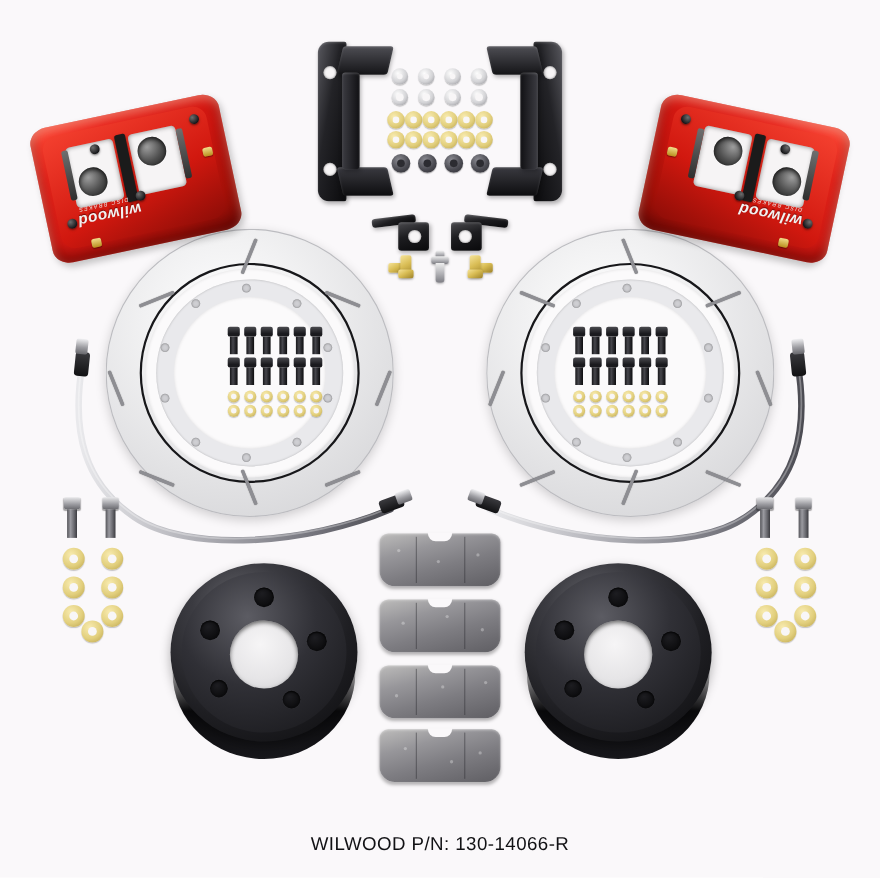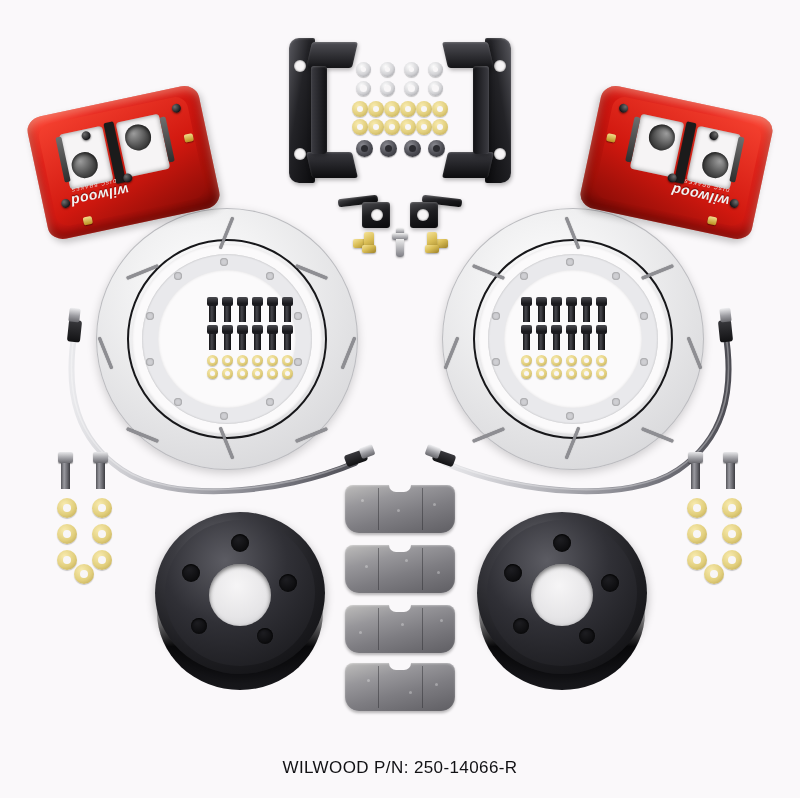--- a/index.html
+++ b/index.html
@@ -553,15 +553,15 @@
   <div class="abs" style="left:345px;top:663px;width:110px;height:48px;">
     <div class="pad" style="left:0;top:0;width:110px;height:48px;border-radius:8px 8px 14px 14px;"></div>
     <div class="pad-notch" style="left:44px;top:-1px;width:22px;height:8px;"></div>
     <div class="pad-line" style="left:33px;top:3px;height:42px;"></div>
     <div class="pad-line" style="left:77px;top:3px;height:42px;"></div>
     <div class="pad-speck" style="left:22px;top:16px;width:3px;height:3px;"></div>
     <div class="pad-speck" style="left:64px;top:28px;width:3px;height:3px;"></div>
     <div class="pad-speck" style="left:90px;top:20px;width:3px;height:3px;"></div>
   </div>
 
-  <div class="caption" style="top:758px;">WILWOOD P/N: 250-14066-R</div>
+  <div class="caption" style="top:758px;">WILWOOD P/N: 130-14066-R</div>
 
 </div>
 
 </body></html>

